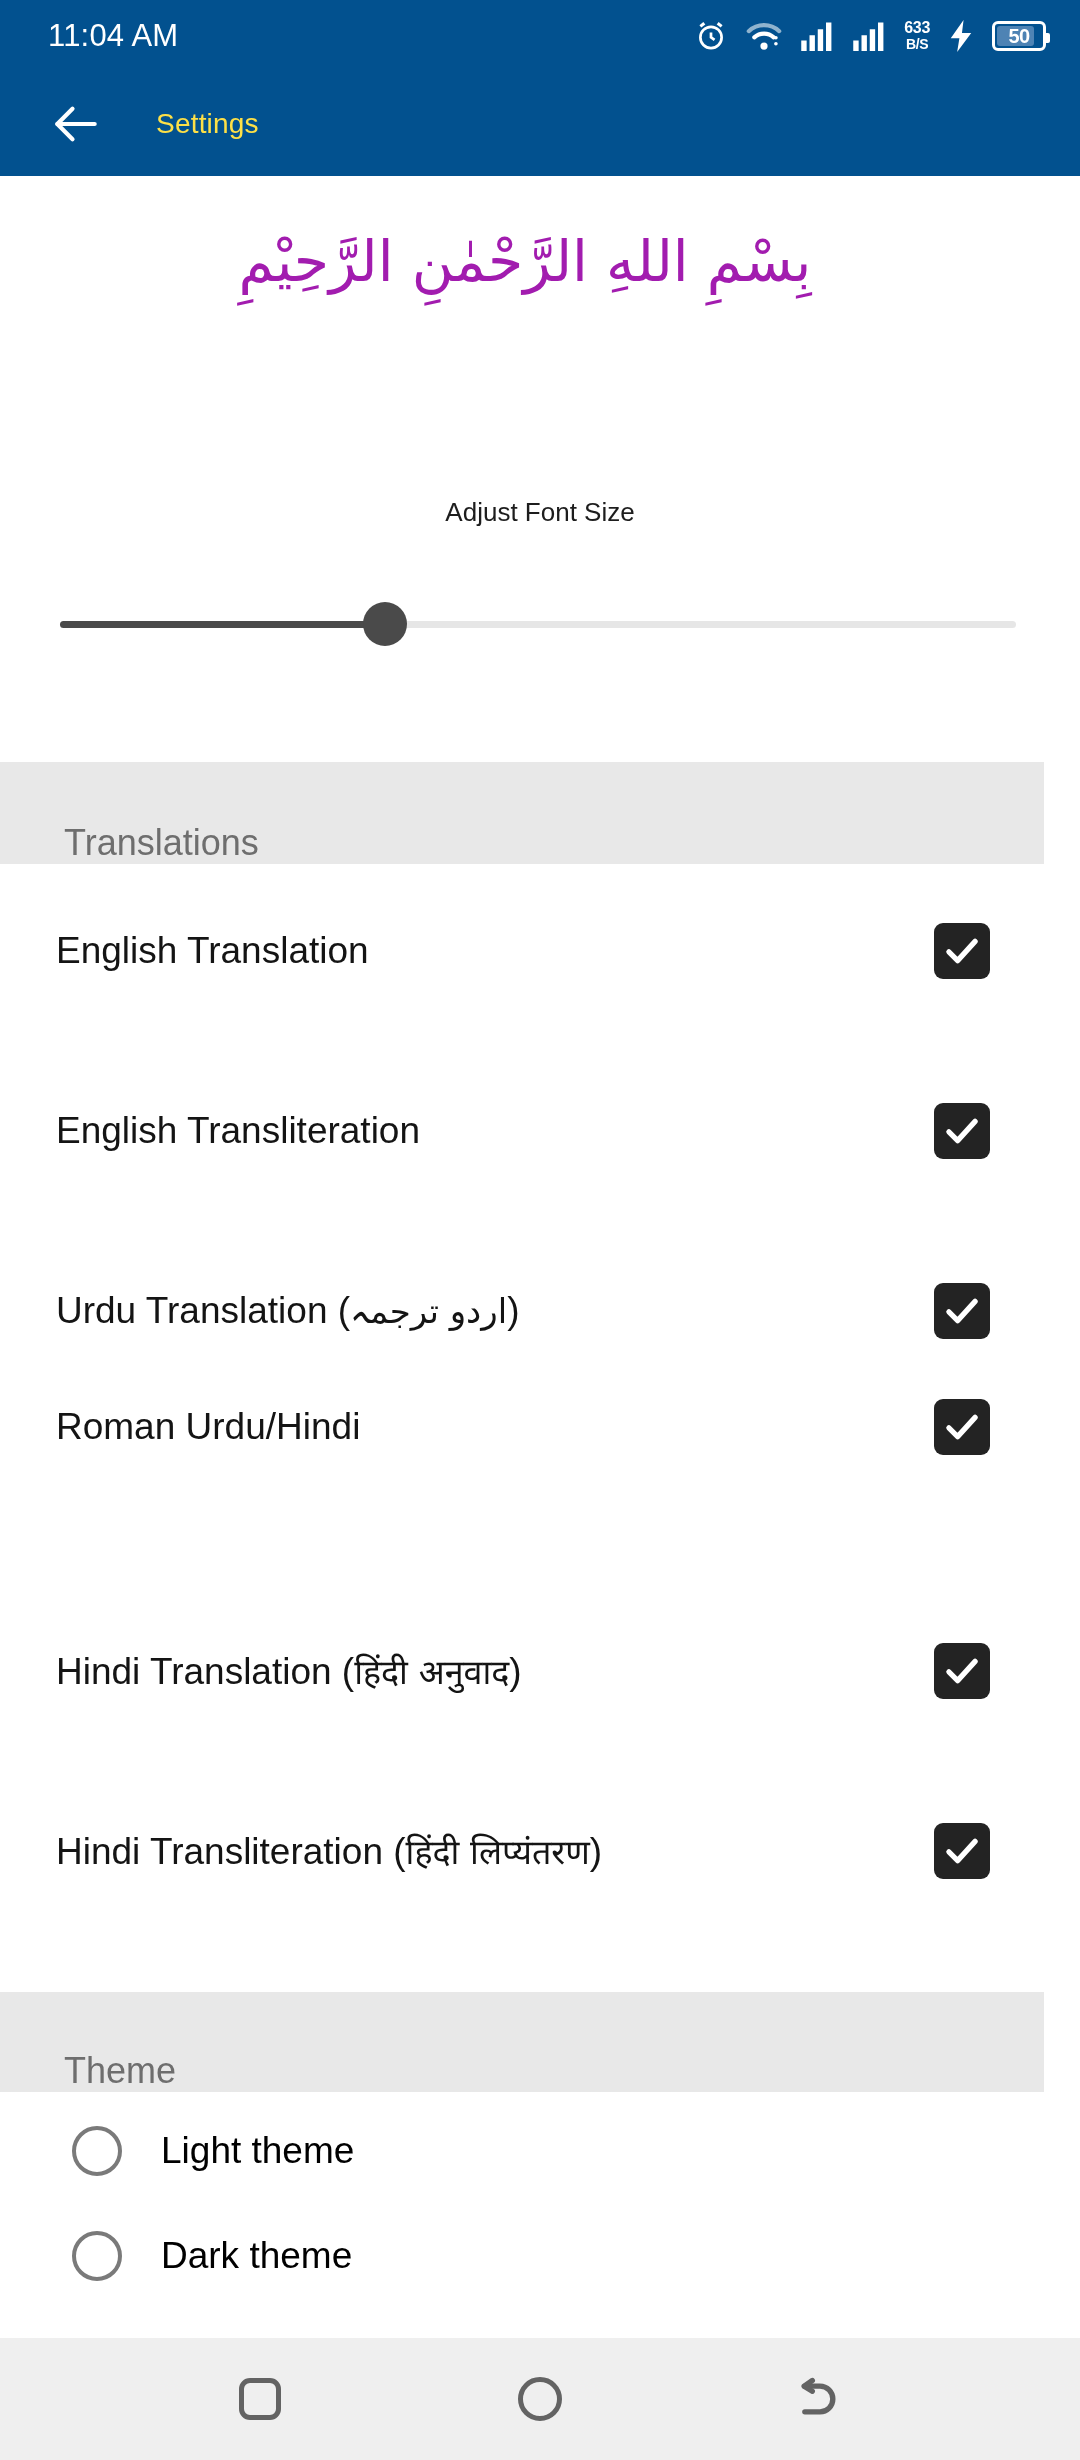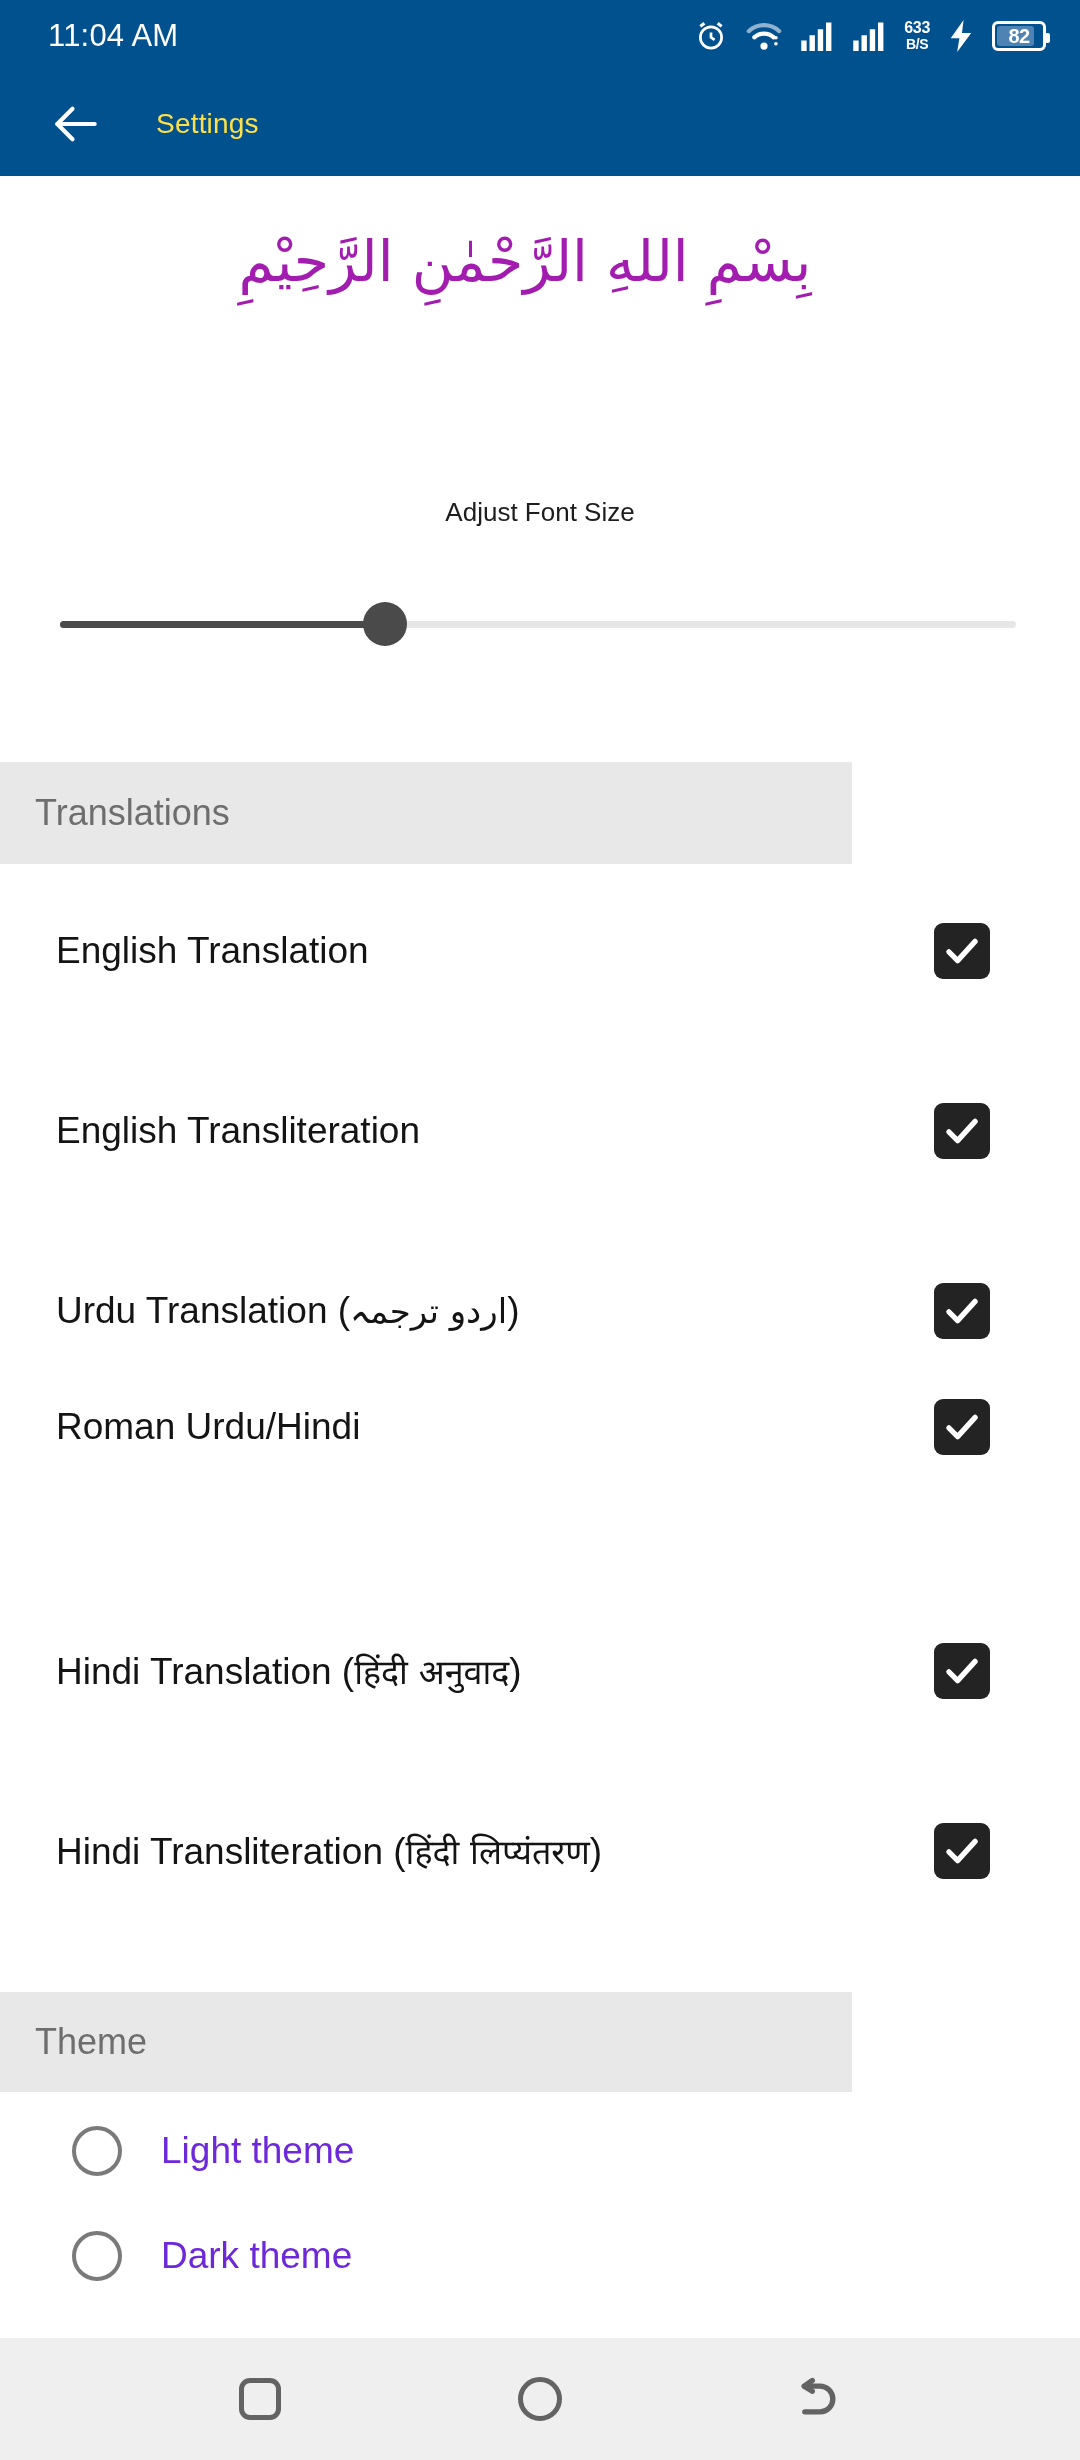--- a/index.html
+++ b/index.html
@@ -166,25 +166,25 @@
     width: 44px; height: 44px;
     background: #4A4A4A;
     border-radius: 50%;
     cursor: pointer;
   }
 
   
   .section-header {
     position: absolute;
     left: 0;
-    width: 852px;
+    width: 1044px;
     background: #E8E8E8;
     display: flex;
-    align-items: center;
-    padding-left: 35px;
+    align-items: flex-end;
+    padding-left: 64px;
   }
   .section-header .label {
     font-size: 36px;
     color: #6E6E6E;
     font-weight: 400;
   }
   #sec-translations { top: 762px; height: 102px; }
   #sec-theme        { top: 1992px; height: 100px; }
 
   
@@ -236,21 +236,21 @@
   }
   .radio {
     width: 50px; height: 50px;
     border: 4px solid #7A7A7A;
     border-radius: 50%;
     flex: 0 0 auto;
     background: transparent;
   }
   .radio-label {
     font-size: 37px;
-    color: #6d28d9;
+    color: #000000;
     margin-left: 39px;
     font-weight: 400;
   }
 
   
   .nav-bar {
     position: absolute;
     bottom: 0; left: 0;
     width: 1080px;
     height: 122px;
@@ -331,21 +331,21 @@
       </div>
 
       <span>
         <svg width="26" height="32" viewBox="0 0 14 20">
           <path d="M8.6 0 L0.6 11.4 H6 L4.6 20 L13.4 8.2 H7.6 Z" fill="#ffffff"></path>
         </svg>
       </span>
 
       <div class="battery">
         <div class="battery-fill"></div>
-        <span class="battery-text">82</span>
+        <span class="battery-text">50</span>
       </div>
     </div>
   </div>
 
   <div class="app-bar">
     <span class="back-arrow">
       <svg width="56" height="56" viewBox="0 0 24 24" fill="none" stroke="#ffffff" stroke-width="1.8" stroke-linecap="round" stroke-linejoin="round">
         <path d="M20 12H4"></path>
           <path d="M10.5 5.5L4 12l6.5 6.5"></path>
       </svg>

